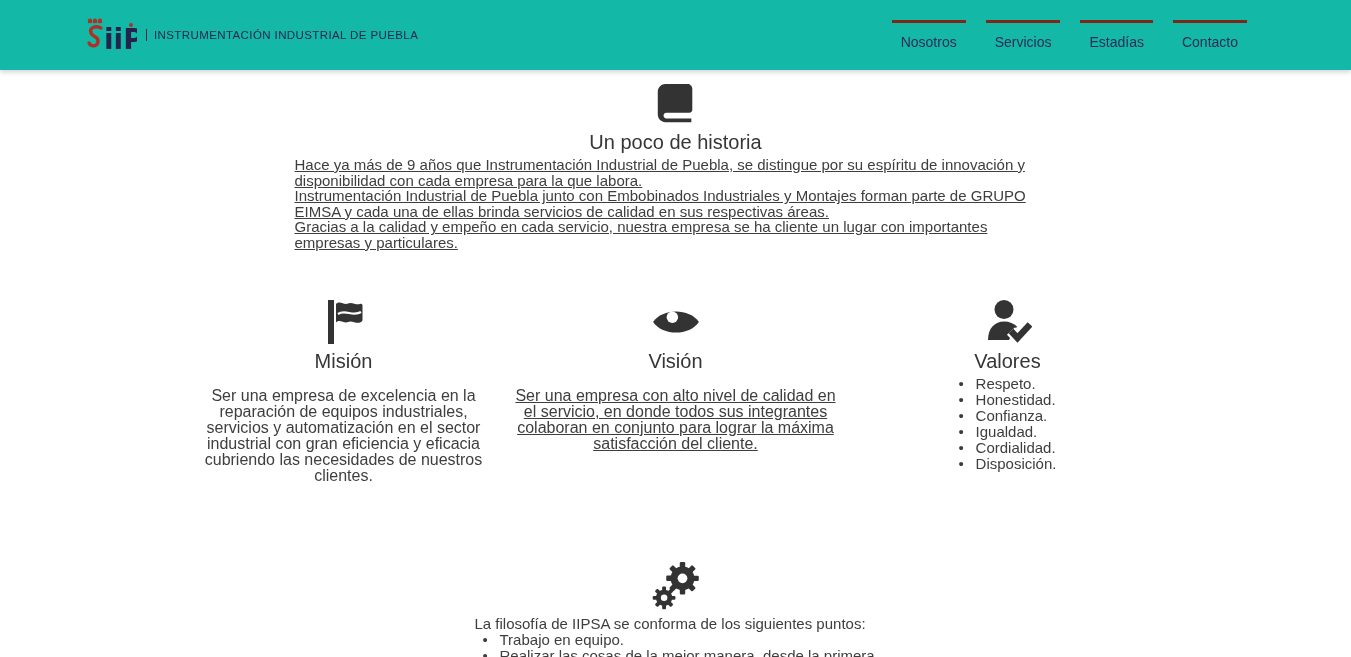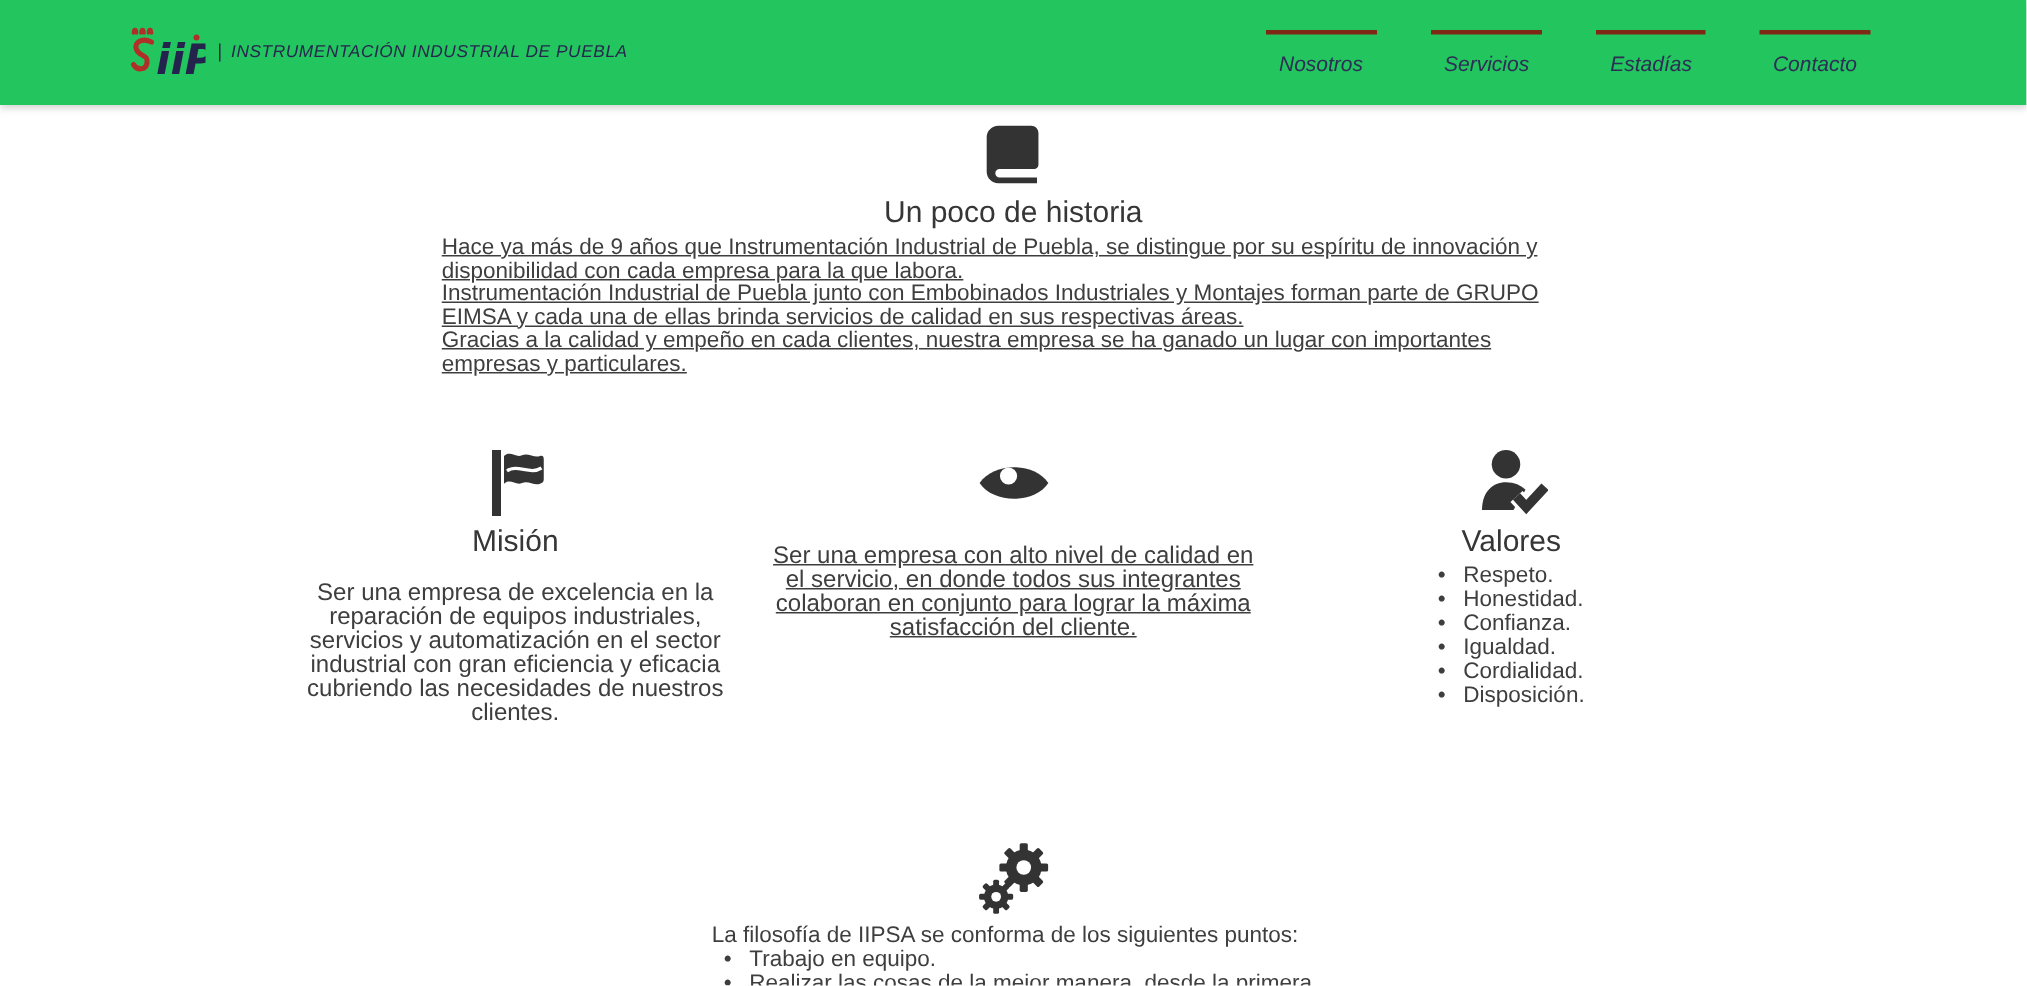--- a/index.html
+++ b/index.html
@@ -9,35 +9,35 @@
     background:#ffffff;
     font-family:"Liberation Sans", sans-serif;
     color:#3e3e3e;
     overflow:hidden;
     position:relative;
   }
 
   
   .header {
     height:70px; width:100%;
-    background:#22c55e;
+    background:#14b8a6;
     display:flex; align-items:center;
     padding:0 104px 0 85px;
     box-shadow:0 2px 5px rgba(0,0,0,0.18);
-    position:relative; z-index:5;font-style:italic;
+    position:relative; z-index:5;
   }
   .logo-wrap { display:flex; align-items:center; cursor:pointer; }
   .brand {
     font-size:11.5px; letter-spacing:.4px;
     color:#26264f;
     border-left:1.5px solid #26264f;
     padding-left:7px; margin-left:9px;
     white-space:nowrap;
   }
-  .nav { margin-left:auto; display:flex; gap:36px; list-style:none; padding:0; }
+  .nav { margin-left:auto; display:flex; gap:20px; list-style:none; padding:0; }
   .nav-item {
     border-top:3px solid #7e2817;
     padding:11px 9px 0 9px;
     font-size:14px;
     color:#2d2d55;
     cursor:pointer;
     text-align:center;
     white-space:nowrap;
   }
 
@@ -121,21 +121,21 @@
 <div class="section history">
   <div class="icon-wrap">
     <svg width="46" height="46" viewBox="0 0 48 48">
       <path fill="#333333" d="M13 3 L36 3 C38.8 3 41 5.2 41 8 L41 30 C41 31.7 39.7 33 38 33 L14 33 C12.3 33 11 34.3 11 36 C11 37.7 12.3 39 14 39 L40 39 L40 43 L13 43 C8.6 43 5 39.4 5 35 L5 11 C5 6.6 8.6 3 13 3 Z"></path>
     </svg>
   </div>
   <h1 class="sec-title">Un poco de historia</h1>
   <div class="history-text">
       <p>Hace ya más de 9 años que Instrumentación Industrial de Puebla, se distingue por su espíritu de innovación y disponibilidad con cada empresa para la que labora.</p>
       <p>Instrumentación Industrial de Puebla junto con Embobinados Industriales y Montajes forman parte de GRUPO EIMSA y cada una de ellas brinda servicios de calidad en sus respectivas áreas.</p>
-      <p>Gracias a la calidad y empeño en cada clientes, nuestra empresa se ha ganado un lugar con importantes empresas y particulares.</p>
+      <p>Gracias a la calidad y empeño en cada servicio, nuestra empresa se ha cliente un lugar con importantes empresas y particulares.</p>
     </div>
 </div>
 
 <div class="columns">
 
   <div class="column">
     <div class="icon-wrap">
       <svg width="48" height="48" viewBox="0 0 48 48">
         <rect x="8" y="2" width="6" height="44" fill="#333333"></rect>
         <path fill="#333333" d="M16 6 C20 2 24 7.5 28 5.5 C32 3.5 36 7.5 40 6 C41.6 5.4 42.5 6.2 42.5 8 L42.5 21.5 C42.5 23.3 41.6 23.9 40 24.5 C36 26 32 22 28 24 C24 26 20 20.5 16 24.5 Z"></path>
@@ -146,20 +146,21 @@
     <p class="col-text mission-text">Ser una empresa de excelencia en la reparación de equipos industriales, servicios y automatización en el sector industrial con gran eficiencia y eficacia cubriendo las necesidades de nuestros clientes.</p>
   </div>
 
   <div class="column">
     <div class="icon-wrap">
       <svg width="50" height="36" viewBox="0 0 48 34">
         <path fill="#333333" d="M2 17 C11 3.5 37 3.5 46 17 C37 30.5 11 30.5 2 17 Z"></path>
         <circle cx="20.5" cy="12.5" r="5.5" fill="#ffffff"></circle>
       </svg>
     </div>
+    <h2 class="sec-title">Visión</h2>
     <p class="col-text vision-text">Ser una empresa con alto nivel de calidad en el servicio, en donde todos sus integrantes colaboran en conjunto para lograr la máxima satisfacción del cliente.</p>
   </div>
 
   <div class="column">
     <div class="icon-wrap">
       <svg width="48" height="48" viewBox="0 0 48 48">
         <circle cx="20" cy="11.5" r="9.5" fill="#333333"></circle>
         <path fill="#333333" d="M4 42 C4 30 11 23.5 20 23.5 C25.5 23.5 30 25.5 33 28.5 L25 42 Z"></path>
         <path d="M27 33 L33.5 40 L46 26.5" stroke="#ffffff" stroke-width="11" fill="none"></path>
         <path d="M27 33 L33.5 40 L46 26.5" stroke="#333333" stroke-width="6.5" fill="none"></path>

